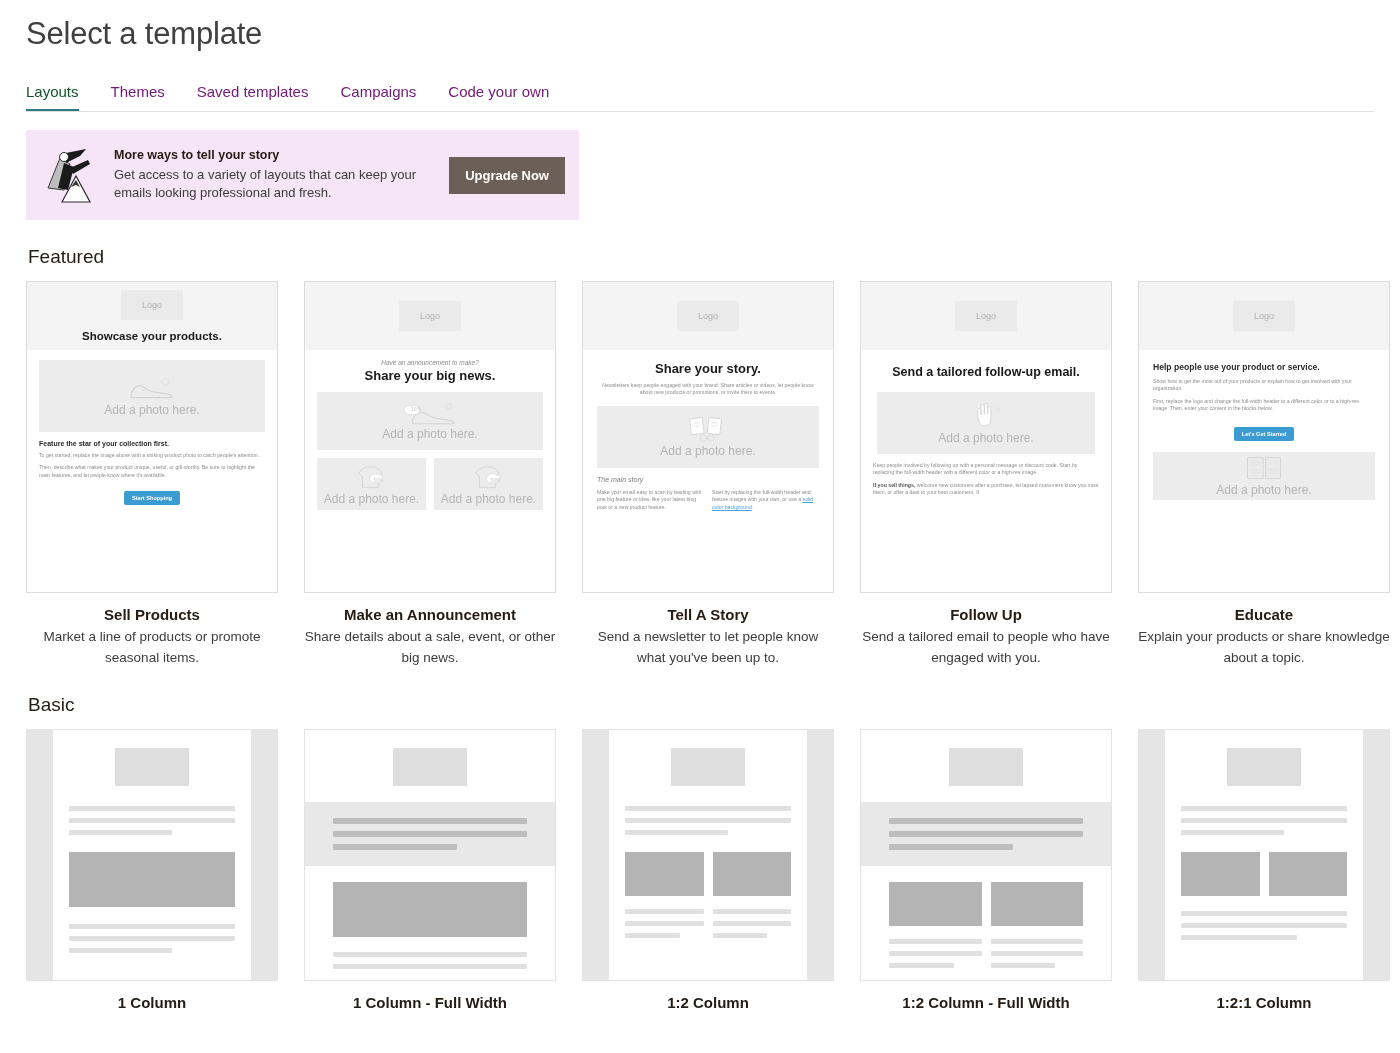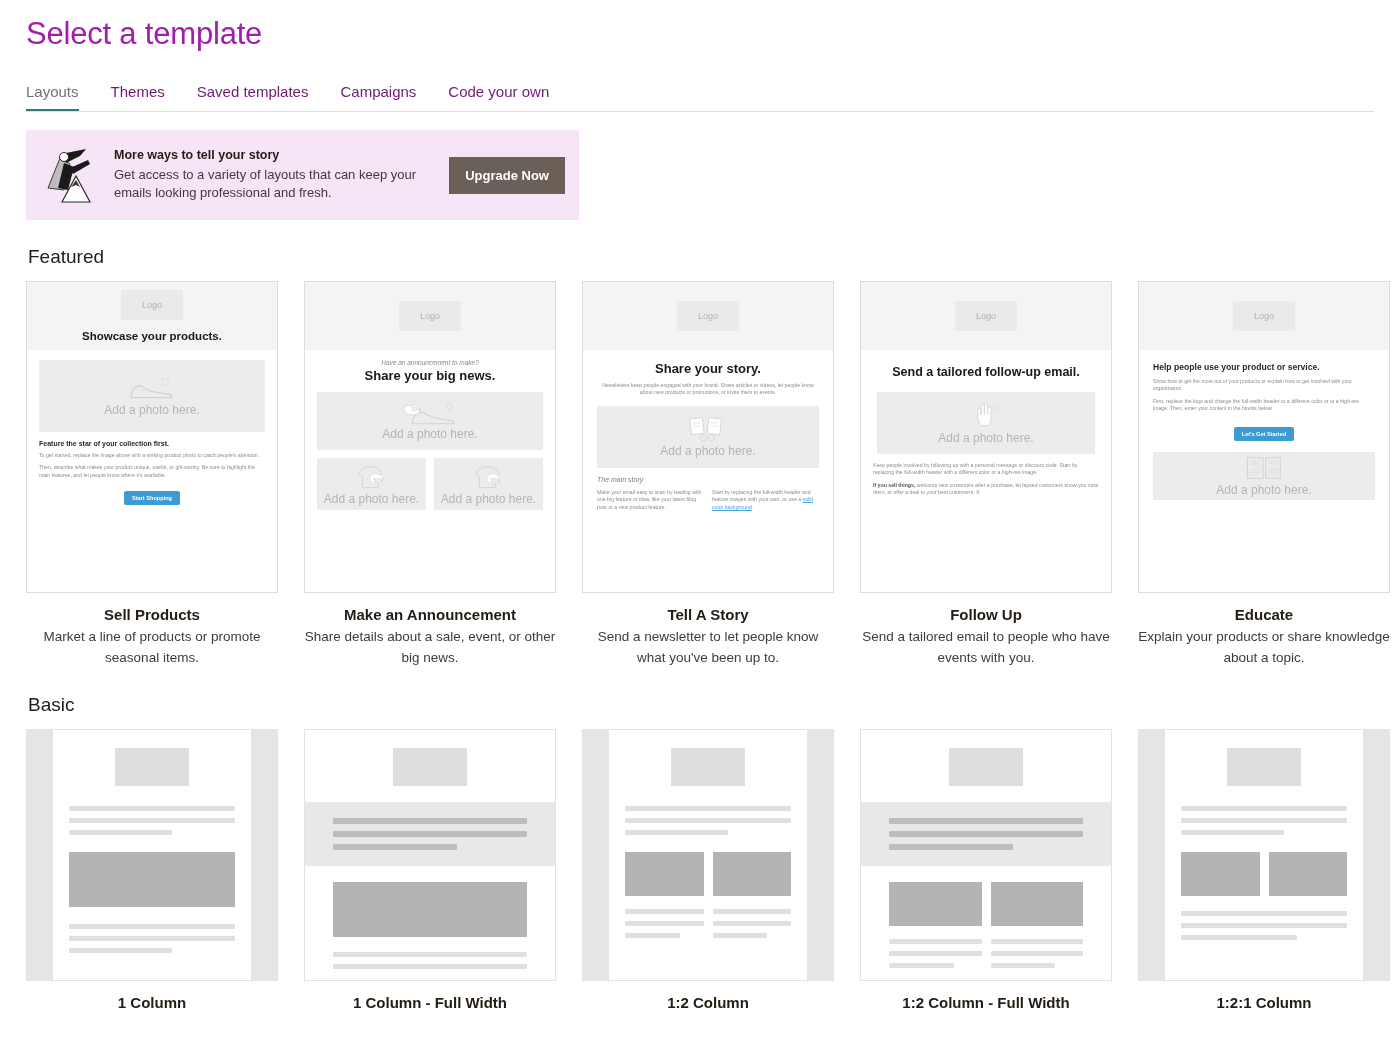--- a/index.html
+++ b/index.html
@@ -9,31 +9,31 @@
     background:#fff;
     font-family:"Liberation Sans", sans-serif;
     color:#241c15;
     overflow:hidden;
   }
   .page { padding:0 26px; }
 
   
   .page-title {
     font-size:31px; font-weight:400; letter-spacing:-0.2px;
-    margin:8px 0 0 0; padding-top:8px; color:#a21caf;
+    margin:8px 0 0 0; padding-top:8px; color:#404040;
   }
   .tabs {
     display:flex; align-items:flex-end; gap:0;
     margin-top:31px; border-bottom:1px solid #e0e0e0;
   }
   .tab {
     font-size:15px; color:#701a75; padding:0 0 9px 0; margin-right:32px;
     cursor:pointer; border-bottom:2px solid transparent; white-space:nowrap;
   }
-  .tab.active { color:#737373; border-bottom-color:#2a7c84; }
+  .tab.active { color:#14532d; border-bottom-color:#2a7c84; }
 
   
   .promo {
     margin-top:18px; width:553px; height:90px;
     background:#f6e5f6; display:flex; align-items:center; padding:0 14px;
   }
   .promo-art { width:62px; height:62px; flex:0 0 62px; margin-right:12px; }
   .promo-text { flex:1; }
   .promo-title { font-size:12.5px; font-weight:bold; color:#241c15; margin-bottom:4px; }
   .promo-body { font-size:13px; color:#3c3c3c; line-height:18.5px; max-width:315px; }
@@ -251,21 +251,21 @@
               <div class="photo-label">Add a photo here.</div>
             </div>
           </div>
           <div style="padding:8px 12px 0 12px;">
             <div class="tpl-p">Keep people involved by following up with a personal message or discount code. Start by replacing the full-width header with a different color or a high-res image.</div>
             <div class="tpl-p" style="margin-top:5px;"><b>If you sell things,</b><span> welcome new customers after a purchase, let lapsed customers know you miss them, or offer a deal to your best customers. If</span></div>
           </div>
         </div>
       </div>
       <div class="cap-title">Follow Up</div>
-      <div class="cap-desc">Send a tailored email to people who have events with you.</div>
+      <div class="cap-desc">Send a tailored email to people who have engaged with you.</div>
     </div>
 
     <div class="cell">
       <div class="thumb">
         <div class="tpl">
           <div class="tpl-head" style="height:68px;">
             <div class="logo-box">Logo</div>
           </div>
           <div style="padding:12px 14px 0 14px;">
             <div class="tpl-sub" style="font-size:8.6px;">Help people use your product or service.</div>

